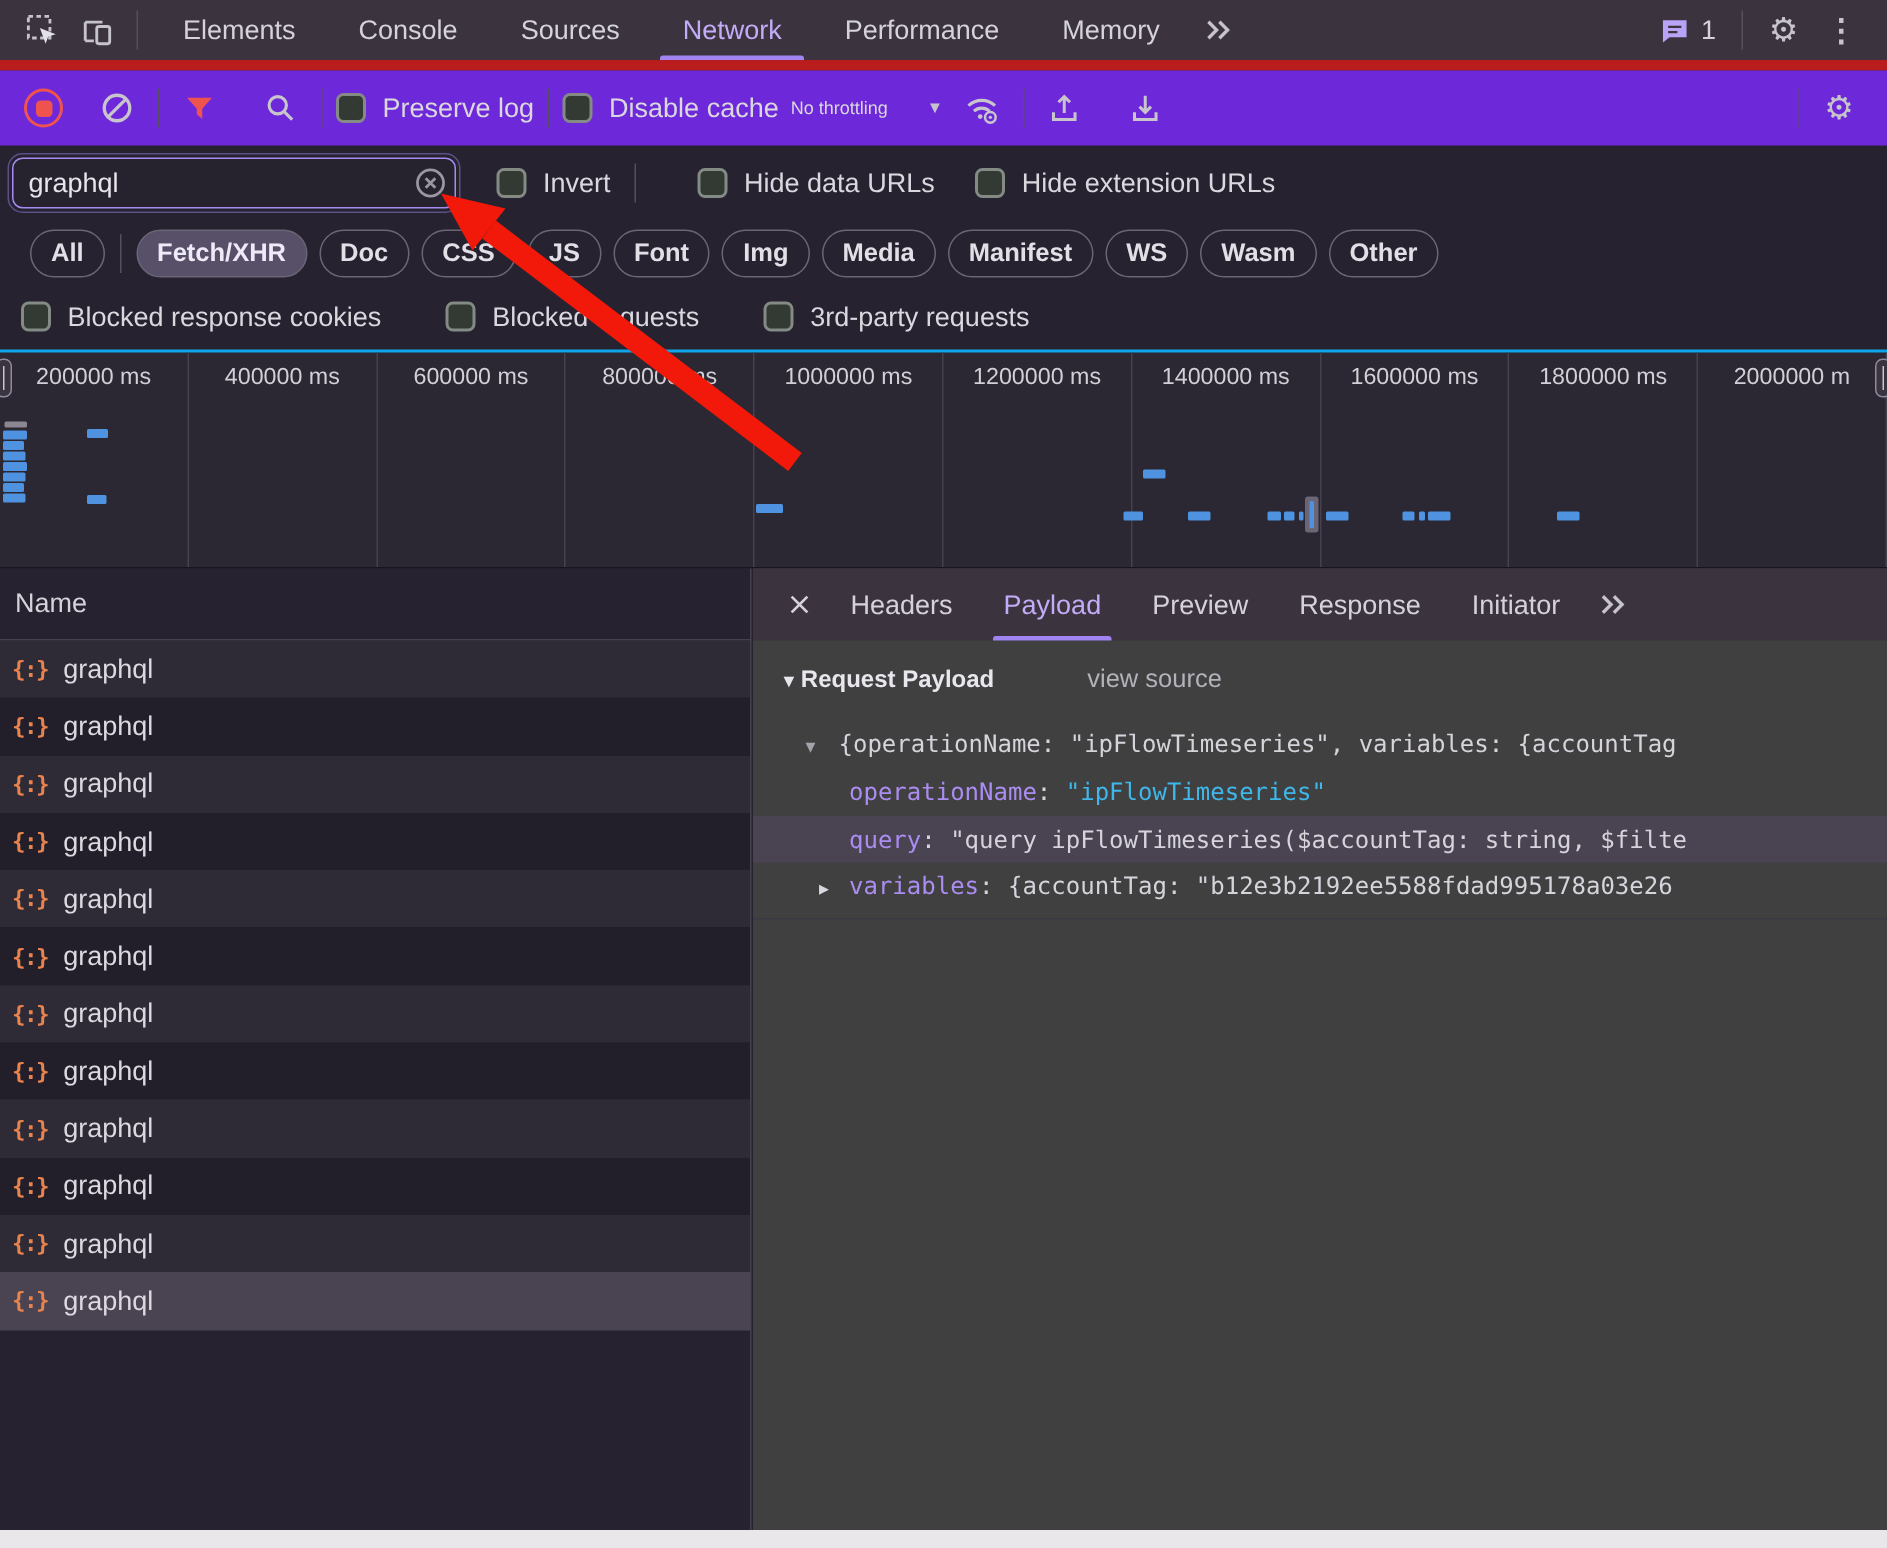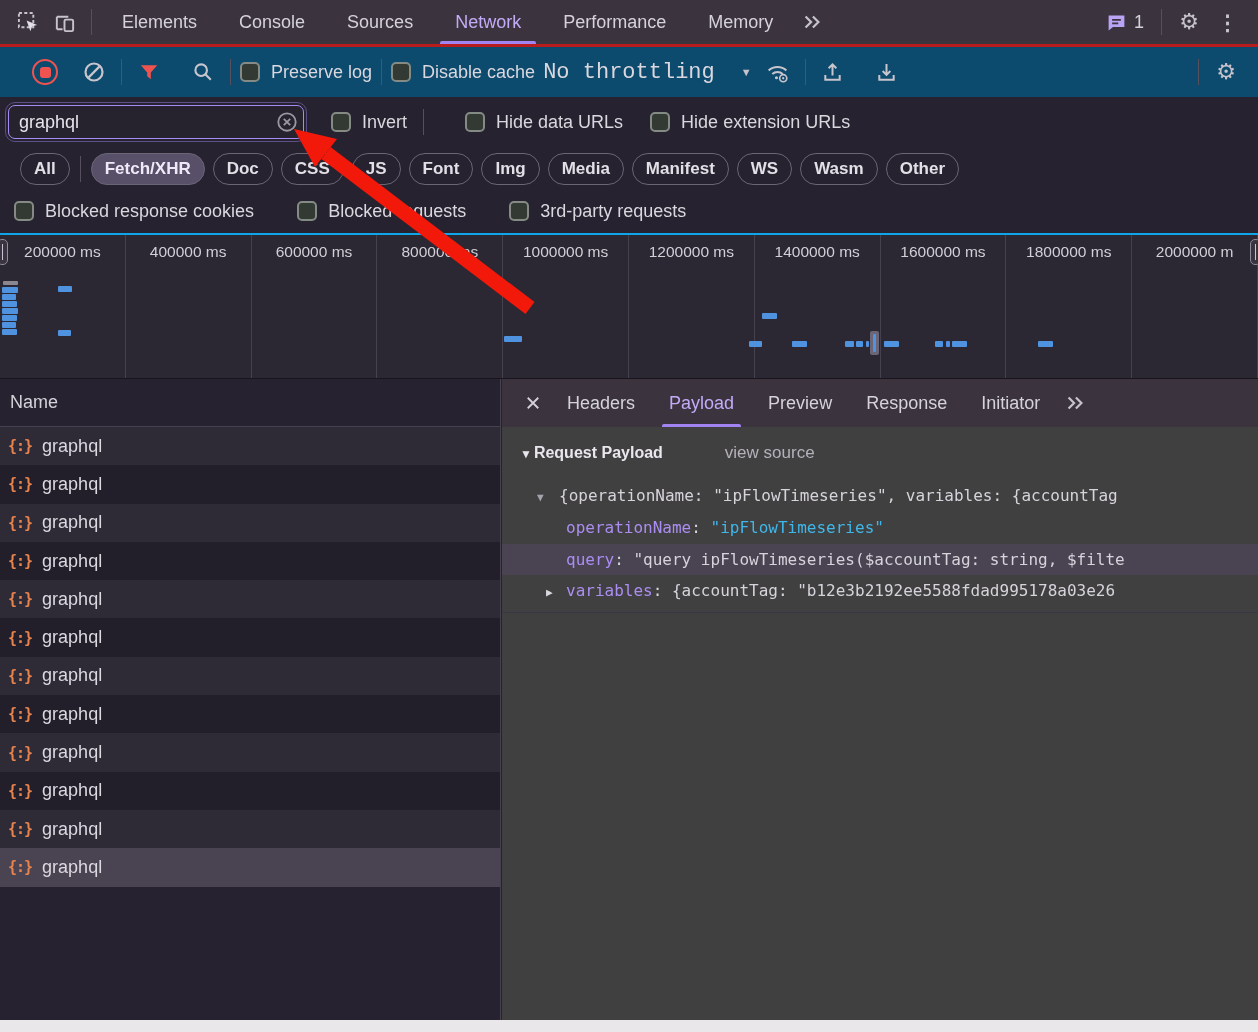--- a/index.html
+++ b/index.html
@@ -8,21 +8,21 @@
     width:1258px; height:1032px; position:relative; overflow:hidden;
     background:#262230; color:#d8d5dc;
     font-family:"Liberation Sans", sans-serif;
   }
   .vdiv { width:1px; height:26px; background:#554f5e; margin:0 9px; flex:none; }
   svg { display:block; }
 
   
   .tabbar {
     position:absolute; top:0; left:0; right:0; height:47px;
-    background:#3b343f; border-bottom:3px solid #b91c1c;
+    background:#3b343f; border-bottom:7px solid #b91c1c;
     display:flex; align-items:center; padding-left:10px;
   }
   .tb-iconbtn { width:36px; height:36px; display:flex; align-items:center; justify-content:center; flex:none; }
   .main-tab {
     height:100%; display:flex; align-items:center; padding:0 21px;
     font-size:18px; color:#d5d2da; position:relative; white-space:nowrap; cursor:default;
   }
   .main-tab.selected { color:#c2abf7; }
   .main-tab.selected::after {
     content:""; position:absolute; left:6px; right:6px; bottom:0; height:3px;
@@ -30,31 +30,31 @@
   }
   .tab-right { margin-left:auto; display:flex; align-items:center; padding-right:10px; }
   .issues-badge { display:flex; align-items:center; gap:7px; padding:0 8px; }
   .issues-count { font-size:18px; color:#d5d2da; }
   .gear-glyph { font-size:22px; color:#c6c3cb; line-height:1; }
   .dots-glyph { font-size:21px; color:#c6c3cb; font-weight:bold; line-height:1; padding:0 10px; }
 
   
   .nettoolbar {
     position:absolute; top:47px; left:0; right:0; height:50px;
-    display:flex; align-items:center; padding-left:32px; background:#0c4a6e;
+    display:flex; align-items:center; padding-left:16px; background:#6d28d9;
   }
   .rec-outer { width:26px; height:26px; border:2.5px solid #ef5350; border-radius:50%;
     display:flex; align-items:center; justify-content:center; flex:none; }
   .rec-inner { width:11px; height:11px; border-radius:3px; background:#ef5350; }
   .tool-gap { width:18px; flex:none; }
   .checkbox { width:20px; height:20px; border:2px solid #848a84; border-radius:5px; background:#333a33; flex:none; }
   .check-item { display:flex; align-items:center; gap:11px; }
   .check-label { font-size:18px; color:#dad7de; white-space:nowrap; }
   .throttle { display:flex; align-items:center; gap:26px; padding:0 8px; }
-  .throttle-label { font-size:22px; color:#dad7de;font-family:Liberation Mono, monospace; }
+  .throttle-label { font-size:12px; color:#dad7de; }
   .caret { font-size:11px; color:#c6c3cb; }
   .toolbar-right { margin-left:auto; display:flex; align-items:center; padding-right:14px; }
 
   
   .filterrow {
     position:absolute; top:97px; left:0; right:0; height:50px;
     display:flex; align-items:center; padding-left:8px;
   }
   .filter-input-wrap { position:relative; width:296px; flex:none; }
   .filter-input {

